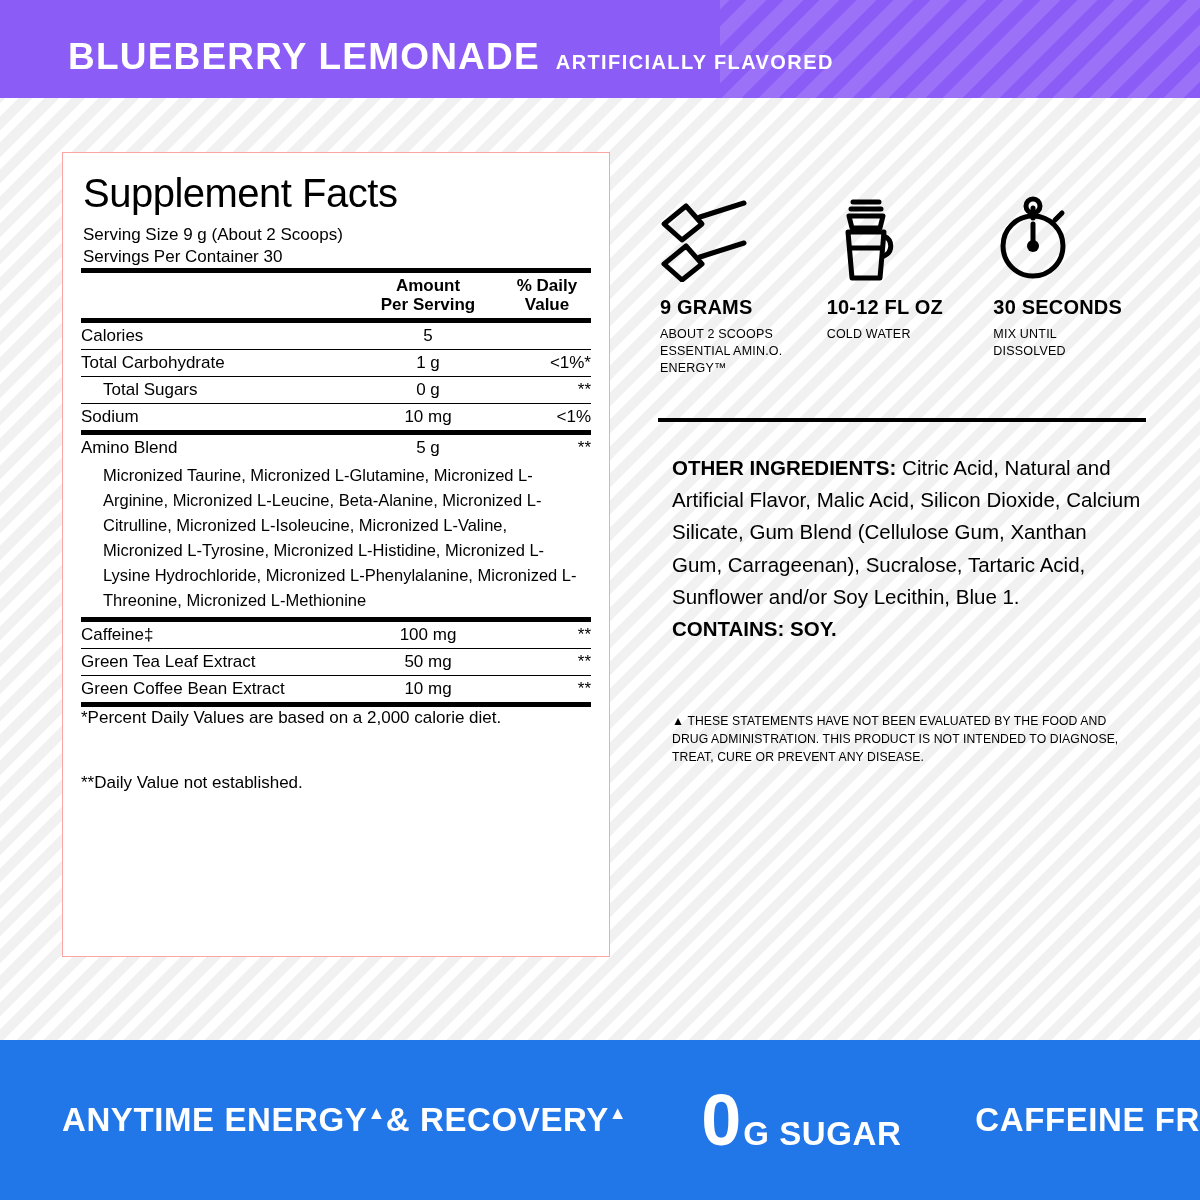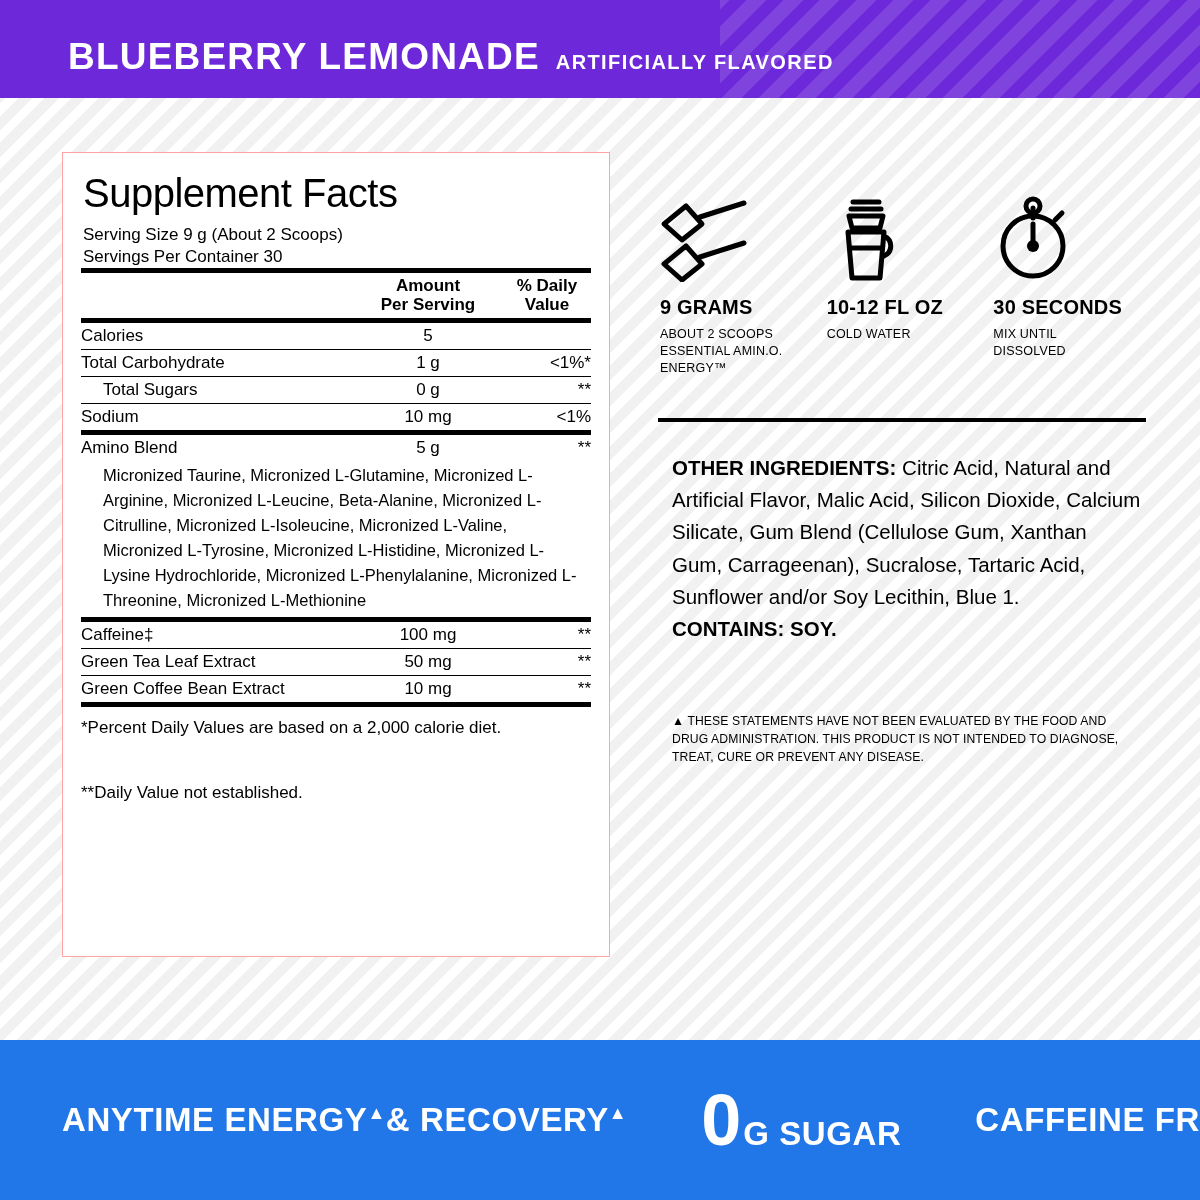--- a/index.html
+++ b/index.html
@@ -19,21 +19,21 @@
       repeating-linear-gradient(
         -45deg,
         #ffffff 0px, #ffffff 9px,
         #f1f1f1 9px, #f1f1f1 19px
       );
   }
 
   
   .top-band {
     position:absolute; top:0; left:0; width:1200px; height:98px;
-    background:#6d28d9;
+    background:#8b5cf6;
     overflow:hidden;
   }
   .top-band .stripes {
     position:absolute; top:0; right:0; width:480px; height:98px;
     background: repeating-linear-gradient(
       -45deg,
       rgba(255,255,255,0.00) 0px, rgba(255,255,255,0.00) 12px,
       rgba(255,255,255,0.13) 12px, rgba(255,255,255,0.13) 26px
     );
   }
@@ -101,21 +101,21 @@
   table.sf td { font-size:17px; padding:3px 0; vertical-align:bottom; }
   td.amt { text-align:center; width:150px; }
   td.dv  { text-align:right; width:88px; }
   .hdr td { font-weight:bold; text-align:center; line-height:1.15; padding-bottom:6px; }
   .hdr td.lbl { }
   .indent1 { padding-left:22px !important; }
   .blend-list {
     font-size:16.5px; line-height:1.52; padding-left:22px; padding-right:4px;
     padding-top:2px; padding-bottom:4px;
   }
-  .footnotes { font-size:17px; line-height:1.35; padding-top:10px; }
+  .footnotes { font-size:17px; line-height:1.35; }
 
   
   .dir-row {
     position:absolute; left:660px; top:196px; width:500px;
     display:flex; gap:0;
   }
   .dir-item { width:172px; }
   .dir-icon { height:86px; display:flex; align-items:flex-end; }
   .dir-head { font-size:20px; font-weight:bold; margin-top:14px; letter-spacing:0.2px; }
   .dir-sub { font-size:12.5px; font-weight:normal; line-height:1.35; margin-top:7px; letter-spacing:0.2px; }

